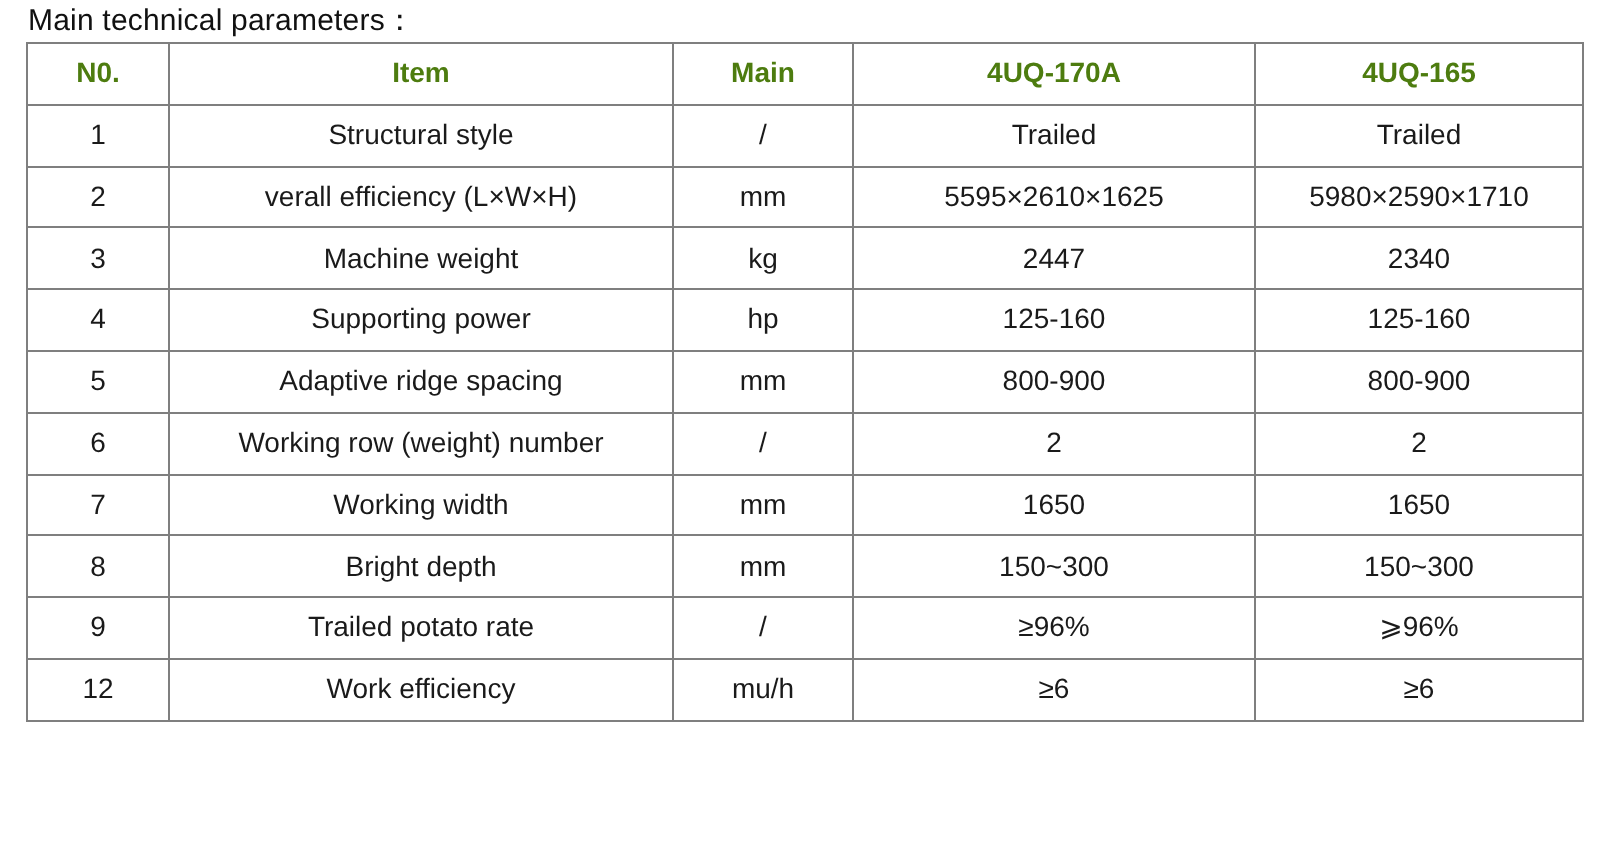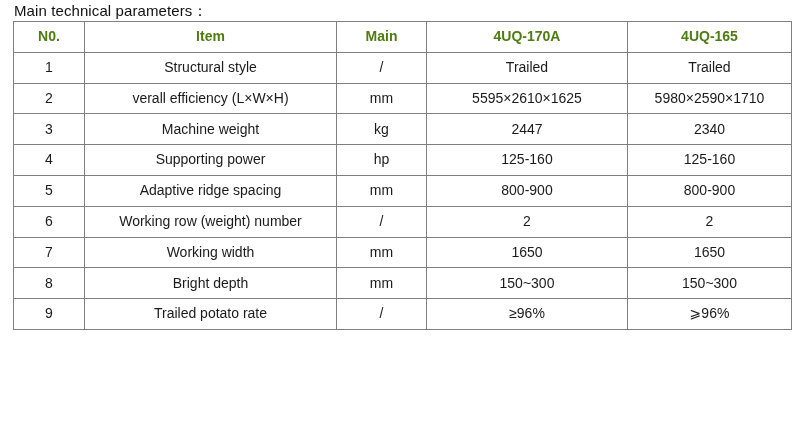--- a/index.html
+++ b/index.html
@@ -137,16 +137,23 @@
         <td>150~300</td>
         <td>150~300</td>
       </tr>
       <tr>
         <td>9</td>
         <td>Trailed potato rate</td>
         <td>/</td>
         <td>≥96%</td>
         <td>⩾96%</td>
       </tr>
+      <tr>
+        <td>12</td>
+        <td>Work efficiency</td>
+        <td>mu/h</td>
+        <td>≥6</td>
+        <td>≥6</td>
+      </tr>
     </tbody>
   </table>
 
 </div>
 
 </body></html>

